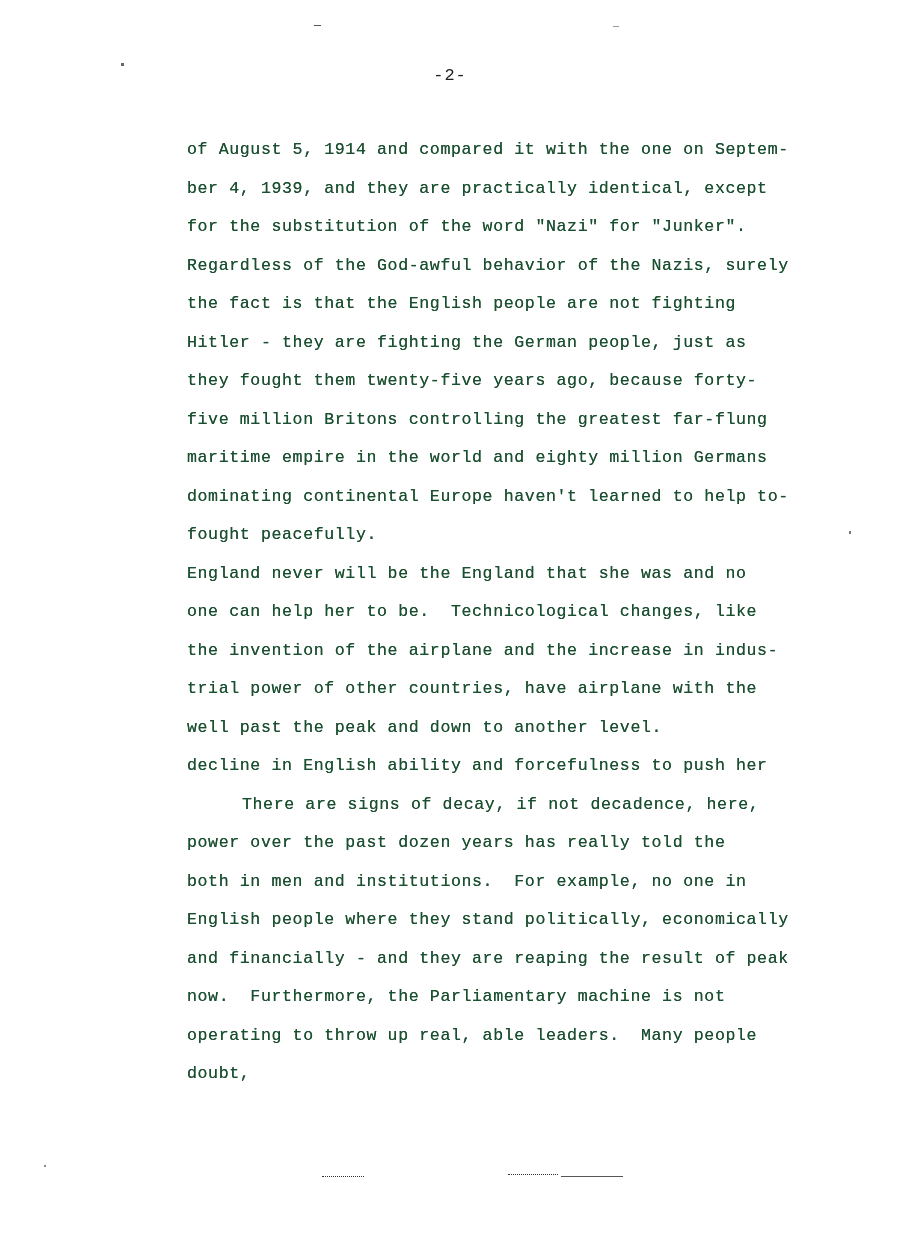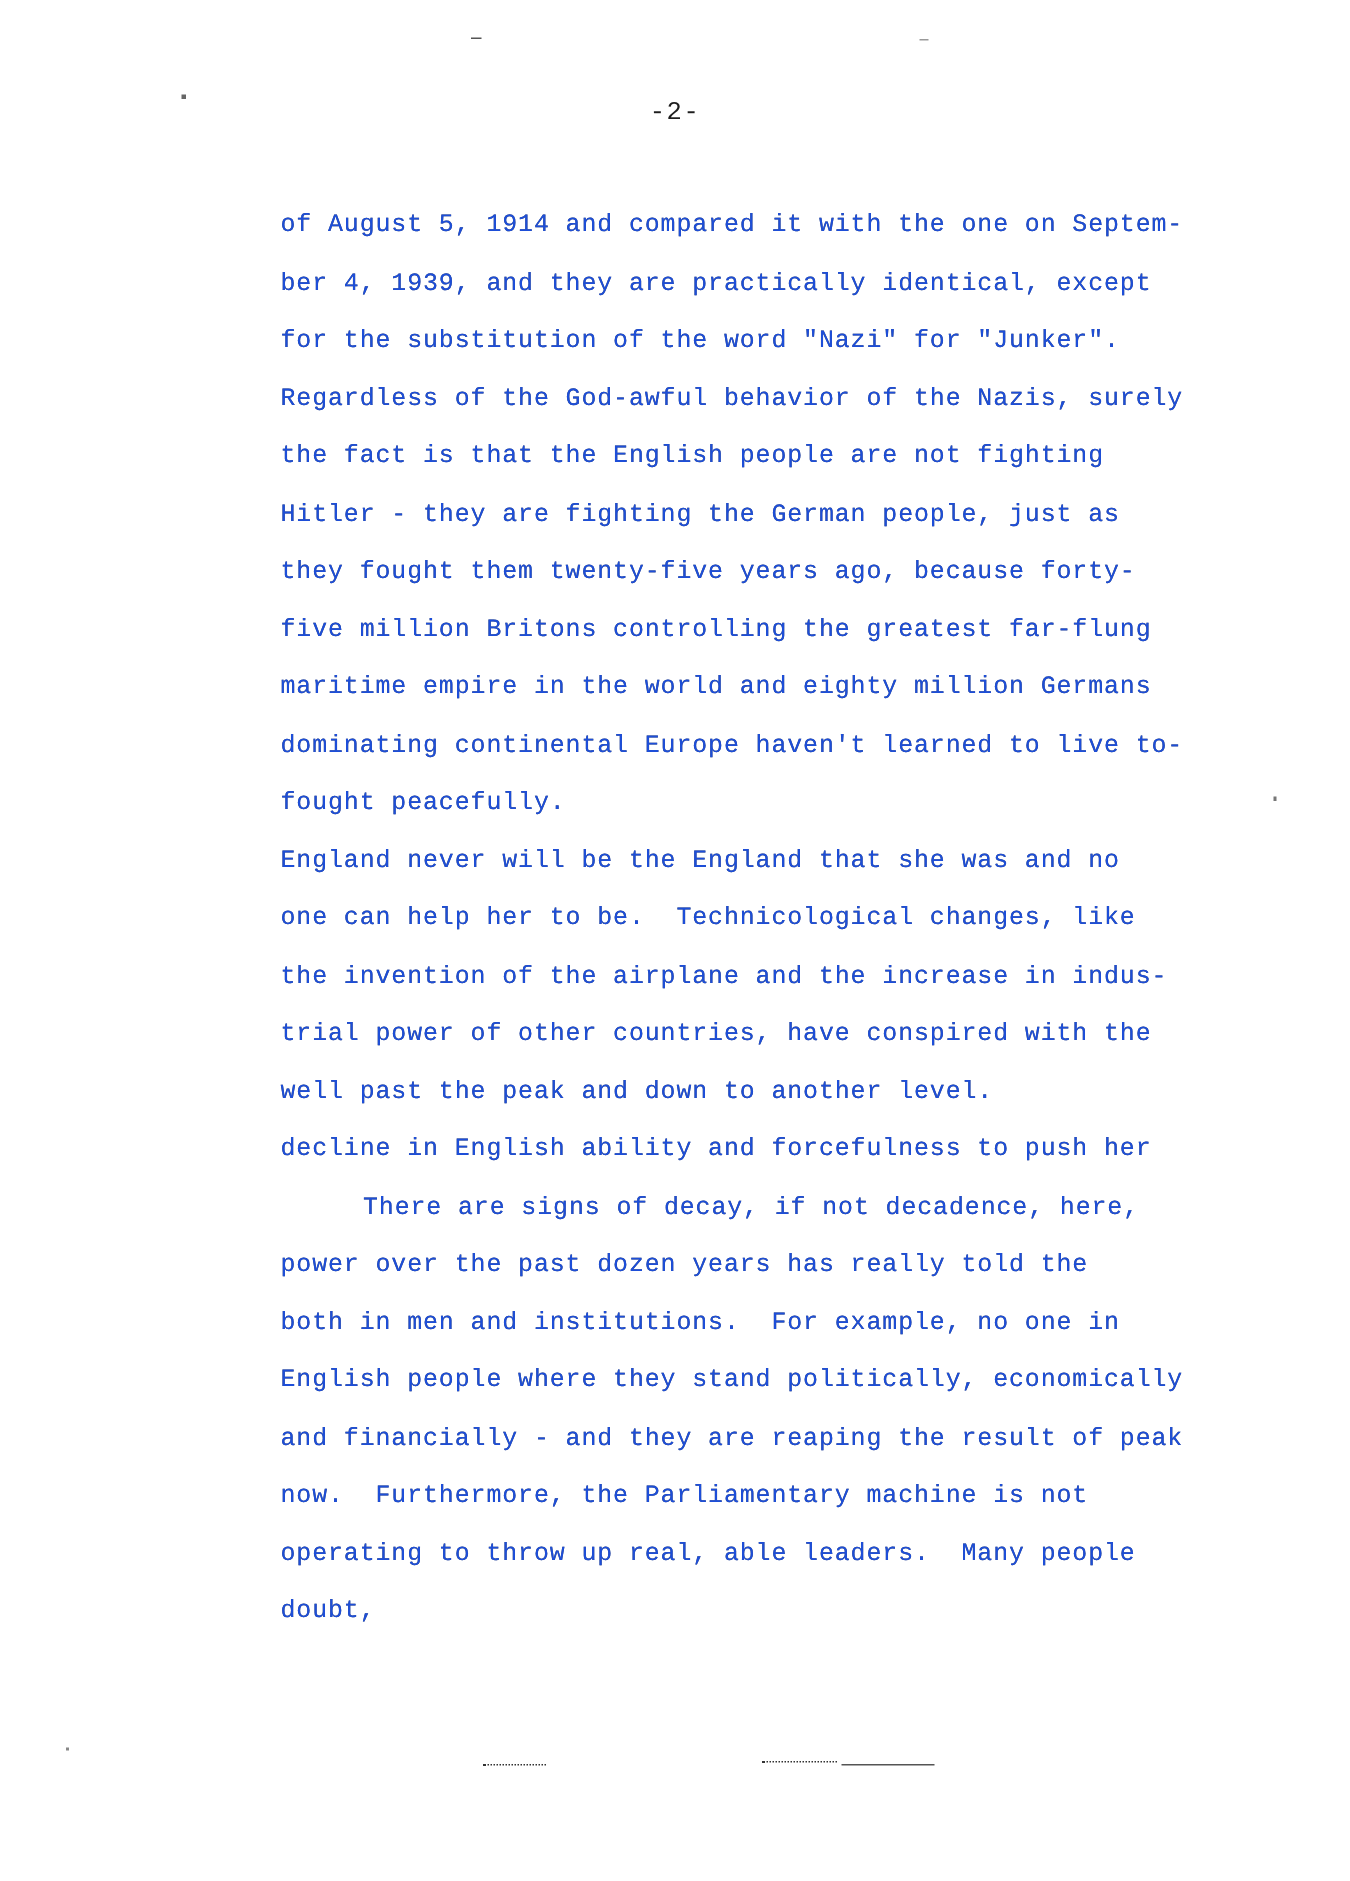--- a/index.html
+++ b/index.html
@@ -40,21 +40,21 @@
       left: 187px;
       top: 136px;
       width: 640px;
     }
     .line {
       height: 38.5px;
       line-height: 28px;
       font-size: 16.6px;
       white-space: pre;
       letter-spacing: 0.6px;
-      color: #1d4ed8;
+      color: #14532d;
       text-shadow: 0 0 0.4px #555;
     }
     .line.indent { padding-left: 55px; }
     .line.right { text-align: left; padding-right: 22px; }
     .footer-rule {
       position: absolute;
       top: 1176px;
       height: 1px;
       border-top: 1px dotted #333;
     }
@@ -77,29 +77,29 @@
     <div>
       <div class="line">of August 5, 1914 and compared it with the one on Septem-</div>
       <div class="line">ber 4, 1939, and they are practically identical, except</div>
       <div class="line">for the substitution of the word "Nazi" for "Junker".</div>
       <div class="line">Regardless of the God-awful behavior of the Nazis, surely</div>
       <div class="line">the fact is that the English people are not fighting</div>
       <div class="line">Hitler - they are fighting the German people, just as</div>
       <div class="line">they fought them twenty-five years ago, because forty-</div>
       <div class="line">five million Britons controlling the greatest far-flung</div>
       <div class="line">maritime empire in the world and eighty million Germans</div>
-      <div class="line">dominating continental Europe haven't learned to live to-</div>
+      <div class="line">dominating continental Europe haven't learned to help to-</div>
       <div class="line">fought peacefully.</div>
     </div>
 
     <div>
       <div class="line">England never will be the England that she was and no</div>
       <div class="line">one can help her to be.  Technicological changes, like</div>
       <div class="line">the invention of the airplane and the increase in indus-</div>
-      <div class="line">trial power of other countries, have conspired with the</div>
+      <div class="line">trial power of other countries, have airplane with the</div>
       <div class="line">well past the peak and down to another level.</div>
       <div class="line">decline in English ability and forcefulness to push her</div>
     </div>
 
     <div>
       <div class="line indent">There are signs of decay, if not decadence, here,</div>
       <div class="line">power over the past dozen years has really told the</div>
       <div class="line">both in men and institutions.  For example, no one in</div>
       <div class="line">English people where they stand politically, economically</div>
       <div class="line">and financially - and they are reaping the result of peak</div>

